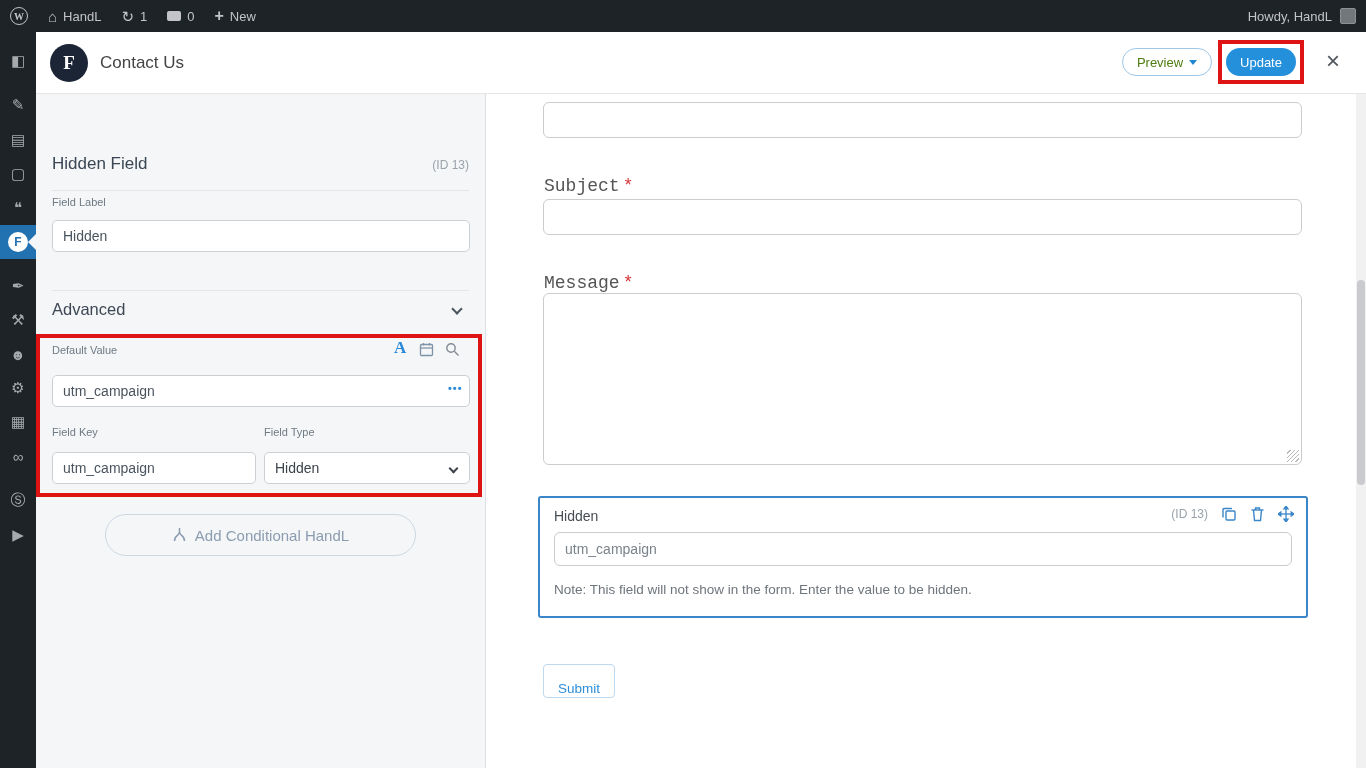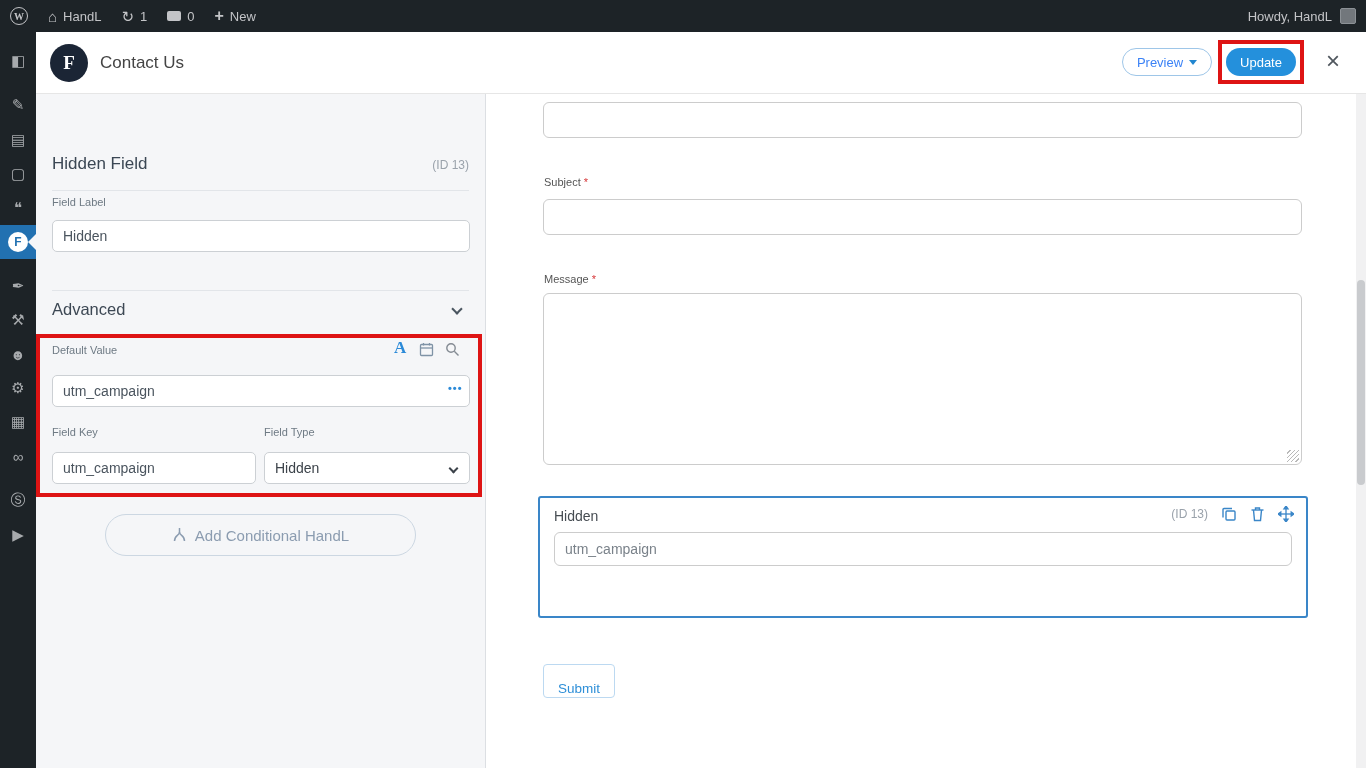--- a/index.html
+++ b/index.html
@@ -41,21 +41,21 @@
     background:#1b2535; color:#fff; display:flex; align-items:center; justify-content:center;
     font-weight:bold; font-size:19px; font-family:"Liberation Serif","DejaVu Serif",serif; }
   .form-title { position:absolute; left:64px; top:0; height:62px; display:flex; align-items:center;
     font-size:17px; color:#444; }
   .top-tabs { position:absolute; left:394px; top:0; height:62px; display:flex; gap:56px; }
   .top-tab { height:62px; display:flex; align-items:center; font-size:15px; font-weight:bold;
     color:#3c434a; cursor:pointer; border-bottom:3px solid transparent; padding-top:3px; }
   .top-tab.active { color:#18a0e0; border-bottom-color:#18a0e0; }
   .top-tab.dimmed { color:#a6abb1; font-weight:bold; }
   .btn-preview { position:absolute; left:1086px; top:16px; width:90px; height:28px;
-    border:1px solid #9ec6e8; border-radius:14px; background:#fff; color:#3b82f6;
+    border:1px solid #9ec6e8; border-radius:14px; background:#fff; color:#4d7c0f;
     font-size:13px; display:flex; align-items:center; justify-content:center; gap:6px; cursor:pointer; }
   .caret-down { width:0; height:0; border:4px solid transparent; border-top:5px solid #2186d0; margin-top:4px; }
   .anno-update { position:absolute; left:1182px; top:8px; width:86px; height:44px;
     border:4px solid #de1414; display:flex; align-items:center; justify-content:center; }
   .btn-update { width:70px; height:28px; background:#2490dc; border:none; border-radius:14px;
     color:#fff; font-size:13px; cursor:pointer; }
   .btn-close { position:absolute; left:1290px; top:17px; font-size:24px; color:#50575e; cursor:pointer; line-height:1; }
 
   
   .panel { position:absolute; left:36px; top:94px; width:450px; height:674px;
@@ -91,21 +91,21 @@
   .sel-chev { right:12px; top:12px; width:7px; height:7px; border-color:#3c434a; }
   .btn-cond { position:absolute; left:69px; top:420px; width:311px; height:42px; background:transparent;
     border:1px solid #ccd7e2; border-radius:21px; color:#8b9cb0; font-size:15px;
     display:flex; align-items:center; justify-content:center; gap:8px; cursor:pointer; }
 
   
   .formarea { position:absolute; left:486px; top:94px; width:870px; height:674px; background:#fff; }
   .fa-input { position:absolute; left:57px; width:759px; height:36px; border:1px solid #ccc;
     border-radius:6px; background:#fff; font-size:14px; padding:0 10px; outline:none;
     font-family:"Liberation Sans","DejaVu Sans",sans-serif; }
-  .fa-label { position:absolute; left:58px; font-size:11px; color:#555; }
+  .fa-label { position:absolute; left:58px; font-size:18px; color:#555;font-family:Liberation Mono, monospace; }
   .req { color:#d63638; margin-left:3px; }
   .fa-textarea { position:absolute; left:57px; top:199px; width:759px; height:172px; border:1px solid #ccc;
     border-radius:6px; resize:none; outline:none; }
   .resize-grip { position:absolute; left:801px; top:356px; width:12px; height:12px;
     background:repeating-linear-gradient(135deg,transparent,transparent 2px,#b9b9b9 2px,#b9b9b9 3px); }
   .hidden-box { position:absolute; left:52px; top:402px; width:770px; height:122px;
     background:#fff; border:2px solid #3a86c8; border-radius:3px; }
   .hb-label { position:absolute; left:14px; top:10px; font-size:14px; color:#464c52; }
   .hb-meta { position:absolute; right:12px; top:8px; display:flex; align-items:center; gap:13px; }
   .hb-id { font-size:12px; color:#9aa2ab; }
@@ -303,20 +303,21 @@
             <line x1="8" y1="2" x2="8" y2="14"></line>
               <line x1="2" y1="8" x2="14" y2="8"></line>
             <polygon points="8,0 6,2.8 10,2.8"></polygon>
               <polygon points="8,16 6,13.2 10,13.2"></polygon>
             <polygon points="0,8 2.8,6 2.8,10"></polygon>
               <polygon points="16,8 13.2,6 13.2,10"></polygon>
           </svg>
         </span>
       </div>
       <input class="hb-input" value="utm_campaign" style="">
+      <span class="hb-note">Note: This field will not show in the form. Enter the value to be hidden.</span>
     </div>
 
     <button class="btn-submit">Submit</button>
   </main>
 
   <div class="scrollbar">
     <div class="scroll-thumb"></div>
   </div>
 
 </div>

